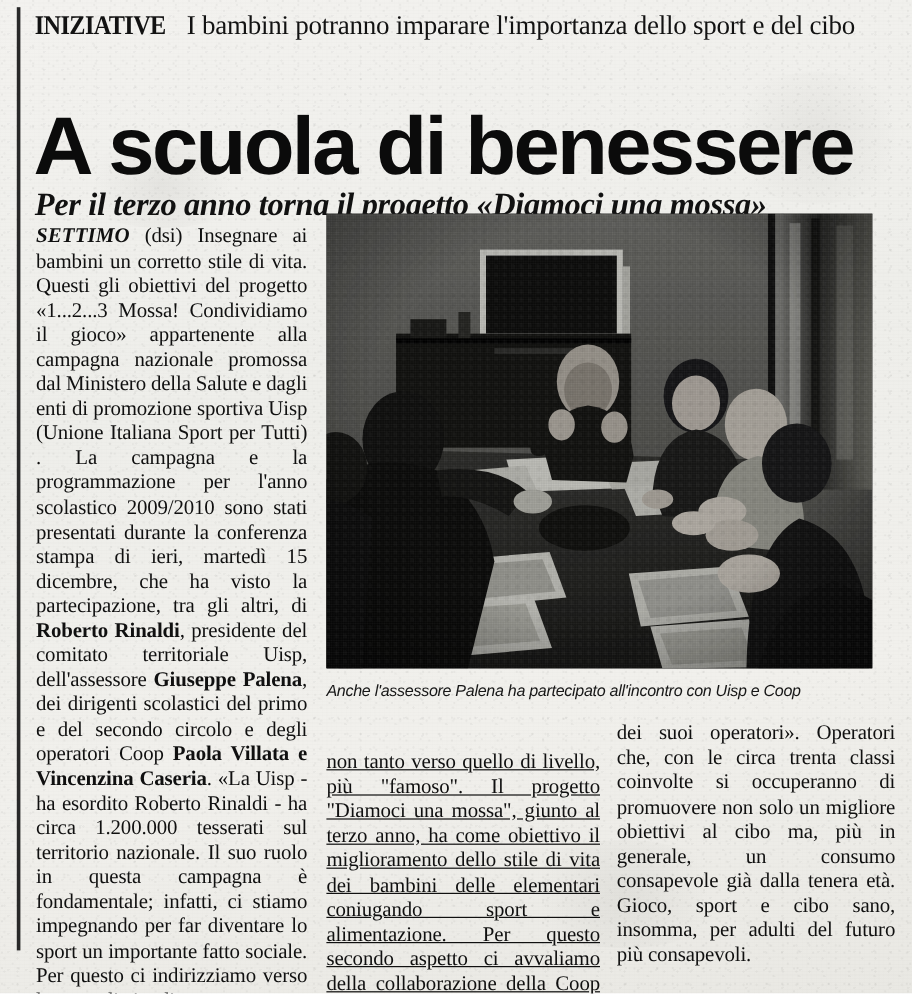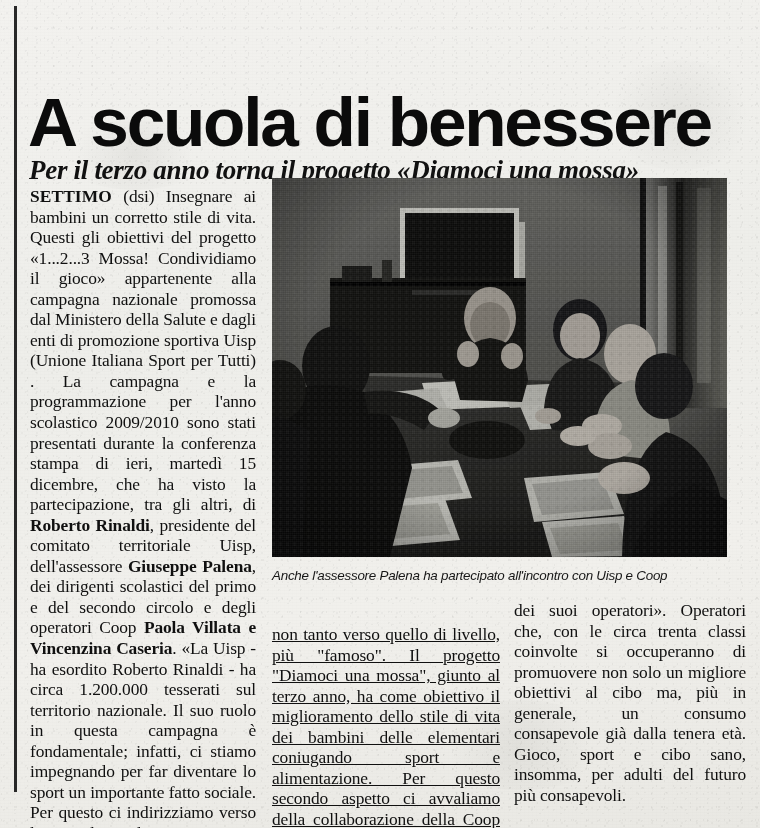--- a/index.html
+++ b/index.html
@@ -161,38 +161,39 @@
     font-size: 17.4px;
     line-height: 20.55px;
     color: #101010;
     text-align: justify;
     text-justify: inter-word;
     hyphens: manual;
     letter-spacing: -0.12px;
     word-spacing: -0.1px;
   }
   .col b { font-weight: bold; }
-  .col .dateline { font-weight: bold; letter-spacing: 0.1px; }
+  .col .dateline { font-weight: bold; letter-spacing: 0.1px; font-style: italic; }
 
   .col-1 { left: 30px;  top: 186px; width: 226px; }
   .col-2 { left: 272px; top: 624px; width: 228px; text-decoration: underline; }
   .col-3 { left: 514px; top: 600px; width: 232px; }
 </style>
 </head>
 <body>
 
 <div class="page">
 
   <div class="grain"></div>
   <div class="smudge" style="left:430px; top:700px; width:180px; height:90px;"></div>
   <div class="smudge" style="left:60px; top:120px; width:150px; height:70px;"></div>
   <div class="smudge" style="left:600px; top:60px; width:160px; height:110px;"></div>
 
   <div class="left-rule"></div>
 
+  <div class="kicker"><span class="lead">INIZIATIVE</span><span> I bambini potranno imparare l'importanza dello sport e del cibo</span></div>
 
   <h1 class="headline">A scuola di benessere</h1>
 
   <div class="subtitle">Per il terzo anno torna il progetto «Diamoci una mossa»</div>
 
   <div class="photo-wrap">
     <div class="photo">
       <svg viewBox="0 0 455 379" preserveAspectRatio="none">
         <defs>
           <linearGradient id="wallG" x1="0" y1="0" x2="0" y2="1">

